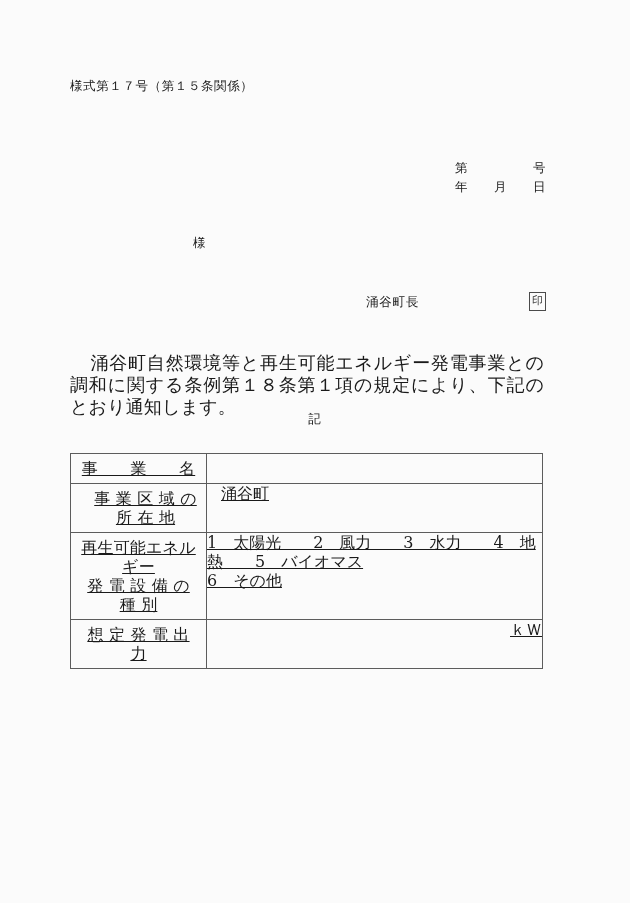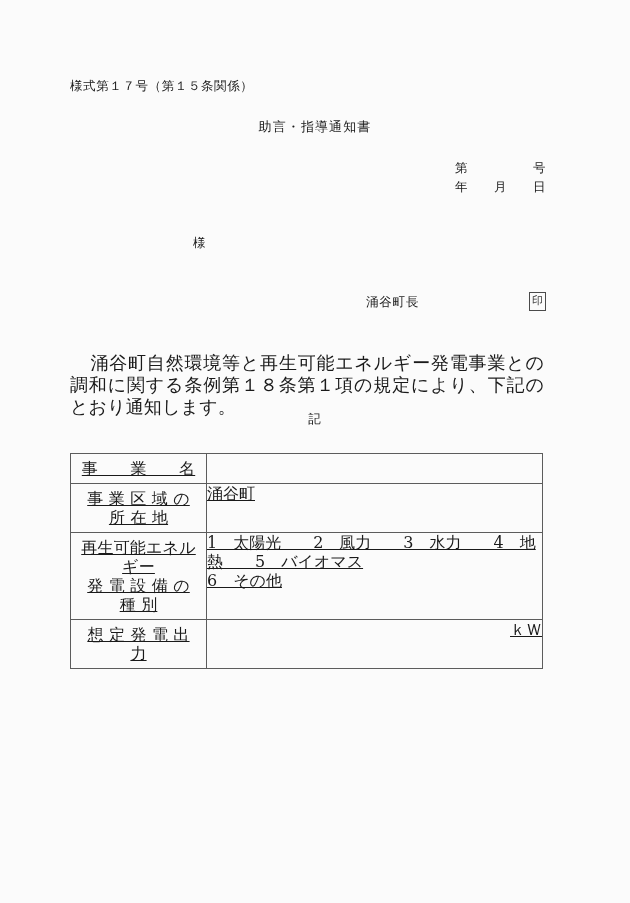--- a/index.html
+++ b/index.html
@@ -142,41 +142,40 @@
     line-height: 19px;
     letter-spacing: 0.2px;
     text-align: center;
     white-space: pre-line;
   }
   .val-cell {
     padding: 5px 8px 5px 8px;
     line-height: 19px;
   }
   .row-name   .lbl-cell, .row-name   .val-cell { height: 23px; }
-  .row-loc    .lbl-cell, .row-loc    .val-cell { height: 23px; }
+  .row-loc    .lbl-cell, .row-loc    .val-cell { height: 23px; padding-left: 14px; }
   .row-type   .lbl-cell, .row-type   .val-cell { height: 42px; }
   .row-output .lbl-cell, .row-output .val-cell { height: 21px; }
   .row-advice .lbl-cell, .row-advice .val-cell { height: 183px; }
 
   .val-right { text-align: right; padding-right: 10px; }
   .val-lines { white-space: pre-line; }
   .row-advice .lbl-cell { vertical-align: middle !important; }
   .row-advice .val-cell { vertical-align: top; }
 
   
   .spaced { letter-spacing: 0.2px; }
 </style>
 </head>
 <body>
 
 <div class="page">
 
   <div class="form-no">様式第１７号（第１５条関係）</div>
 
-  <div class="doc-title">助言・指導通知書</div>
 
   <div class="ref-block">
     <span class="ref-line">第　　　　　号</span>
     <span class="ref-line">年　　月　　日</span>
   </div>
 
   <div class="addressee">様</div>
 
   <div class="issuer-row">
     <span class="issuer-name">涌谷町長</span>

